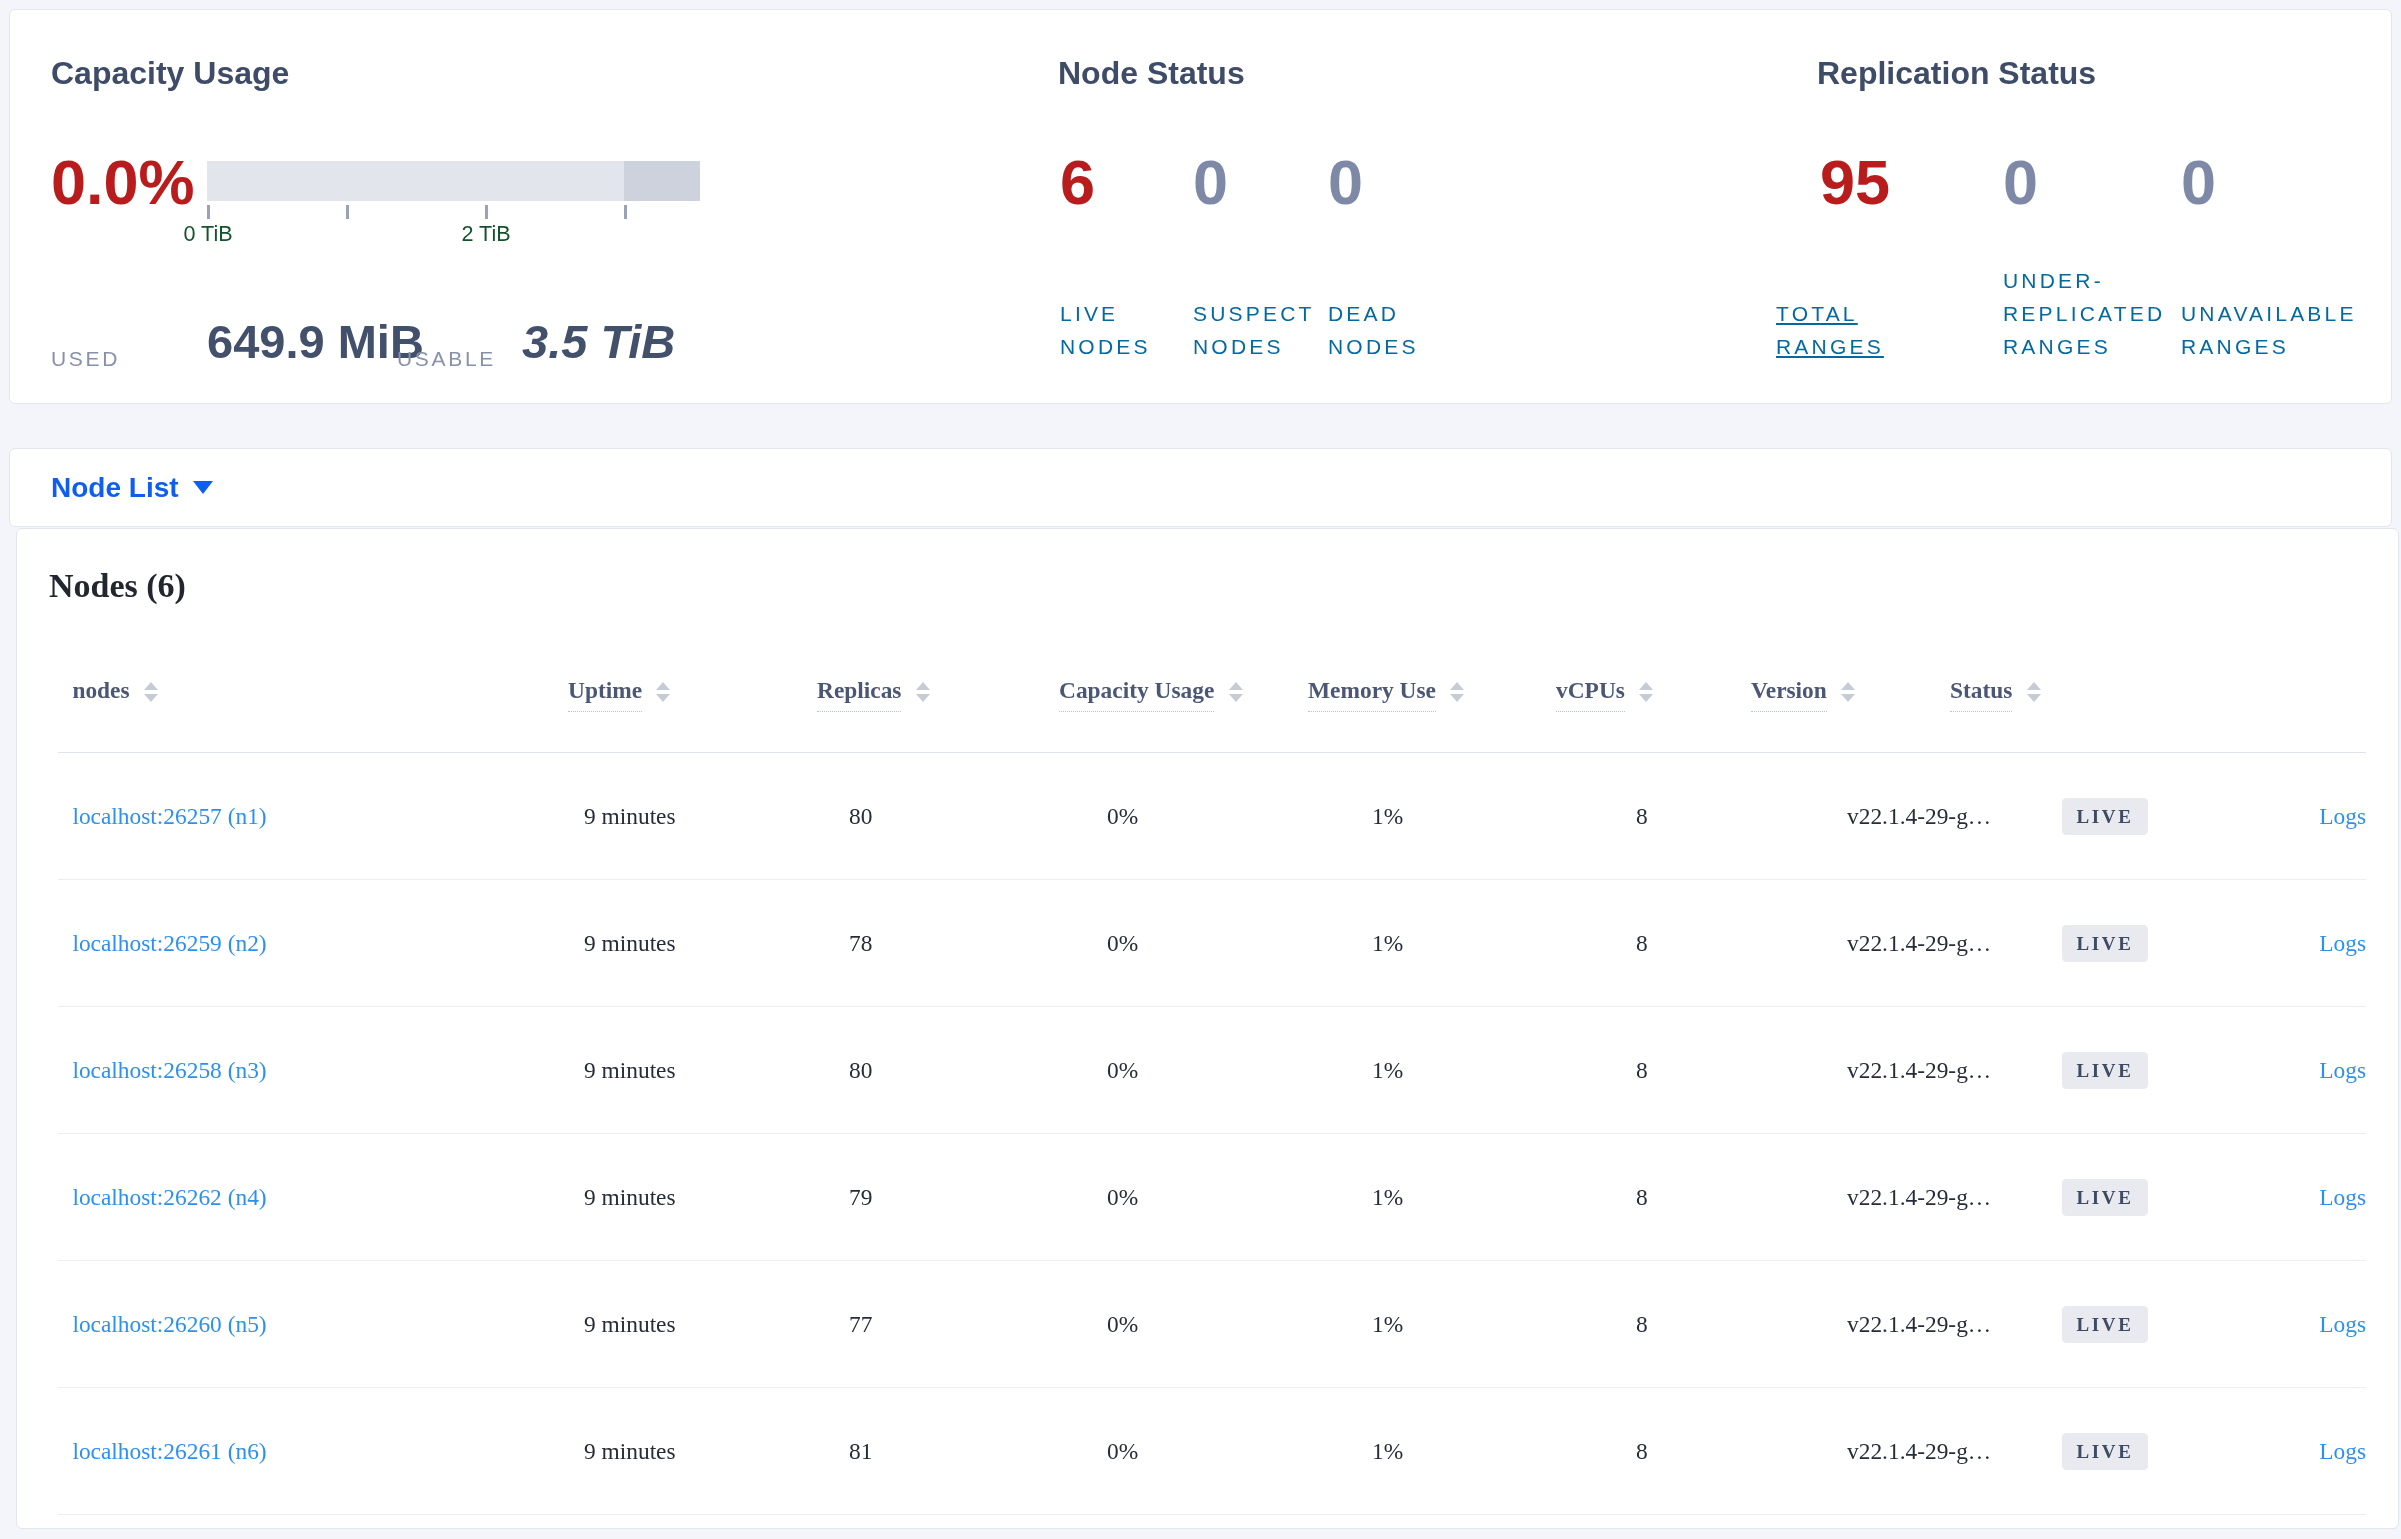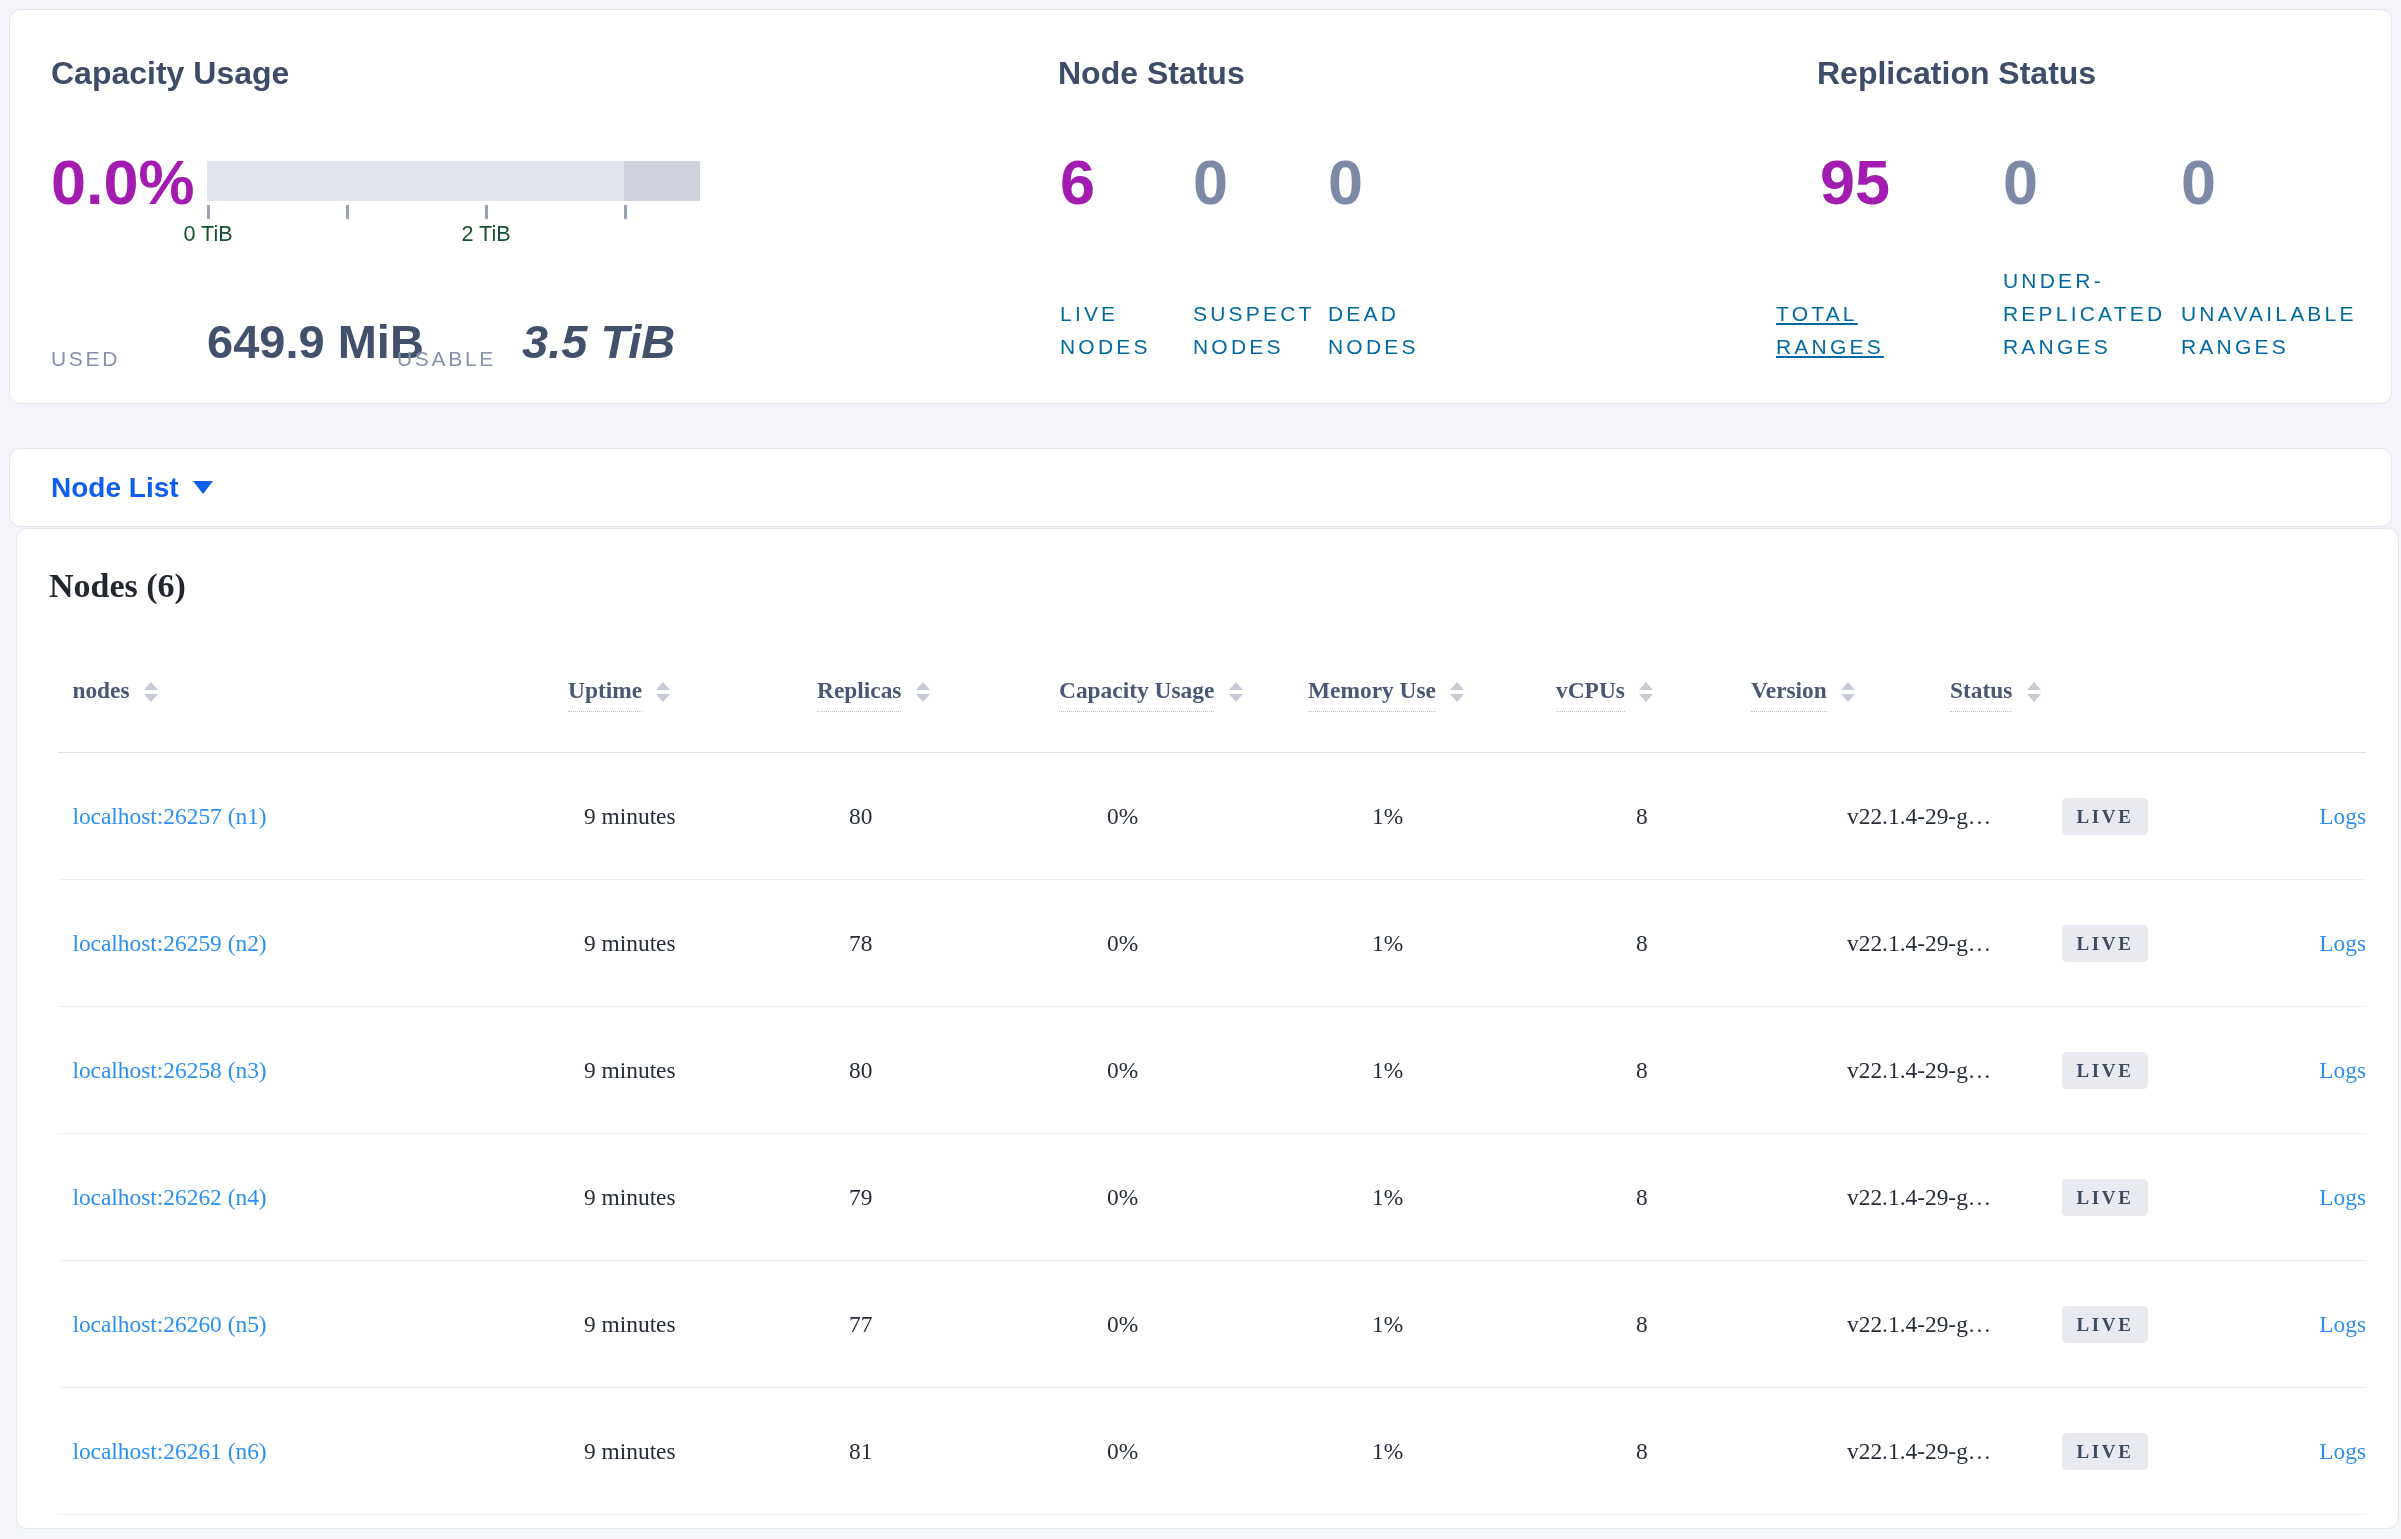--- a/index.html
+++ b/index.html
@@ -7,36 +7,36 @@
   body {
     background: #f3f5fa;
     font-family: "Liberation Sans", sans-serif;
     position: relative;
     color: #414e6b;
   }
   .card {
     position: absolute;
     background: #ffffff;
     border: 0.9px solid #e2e6ed;
-    border-radius: 11px;
+    border-radius: 6px;
   }
 
   
   #summary-card { left: 9px; top: 9px; width: 2383px; height: 395px; }
   .sec-title {
     position: absolute; top: 45px;
     font-size: 32px; font-weight: 700; color: #3f4c68;
   }
   #cap-title   { left: 41px; }
   #nodes-title { left: 1048px; }
   #repl-title  { left: 1807px; }
 
   .big-num {
     position: absolute; top: 141px;
-    font-size: 63px; font-weight: 700; color: #a21caf; line-height: 1;
+    font-size: 63px; font-weight: 700; color: #b91c1c; line-height: 1;
   }
   .big-num.muted { color: #7e89a8; }
   #cap-percent { left: 41px; }
 
   
   #cap-bar-track {
     position: absolute; left: 197px; top: 151px;
     width: 493px; height: 40px; background: #e3e5ec;
   }
   #cap-bar-extra {

